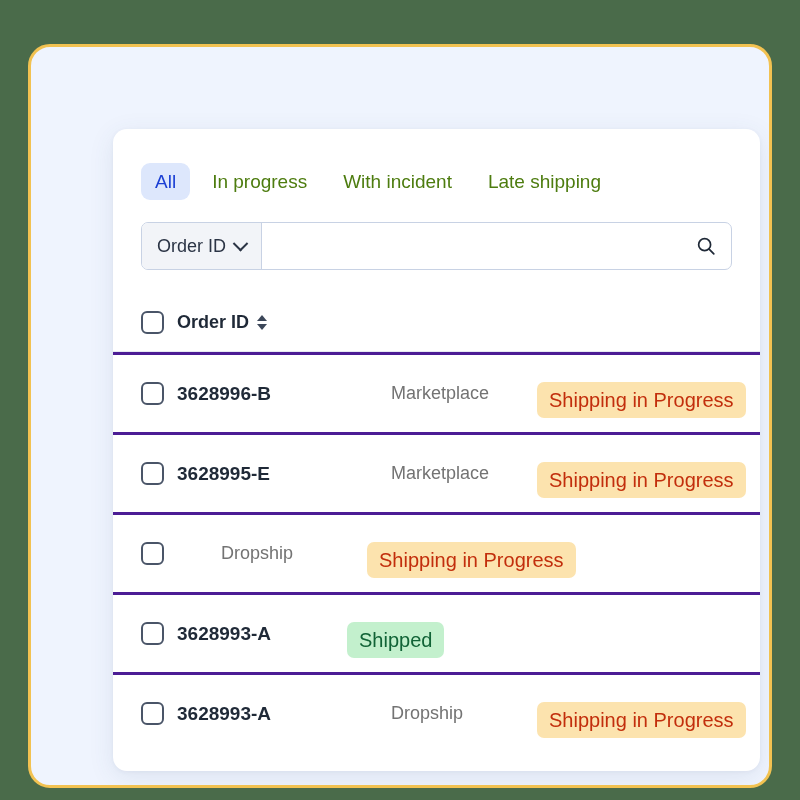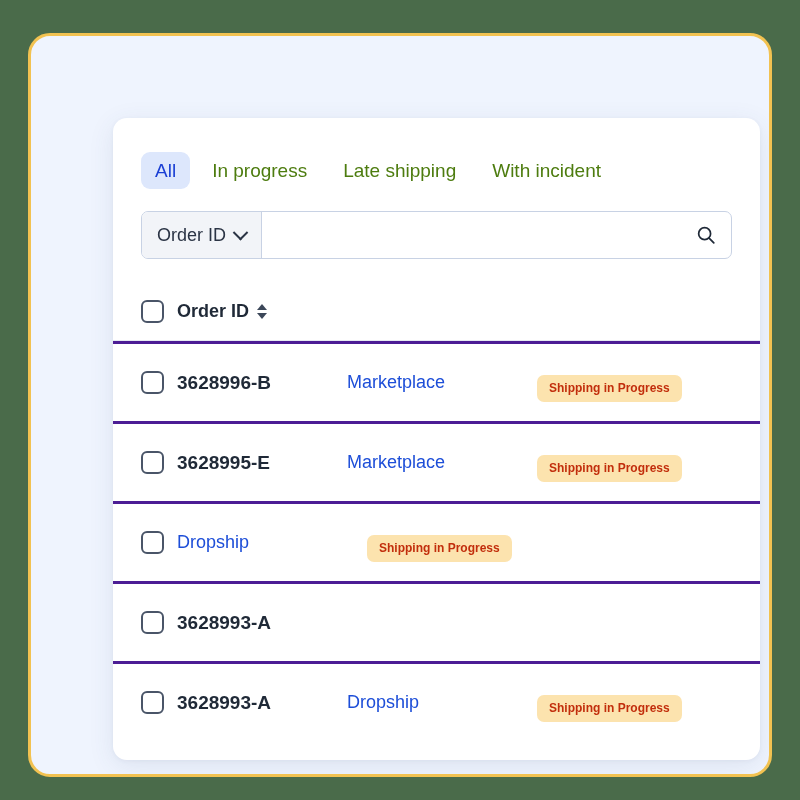--- a/index.html
+++ b/index.html
@@ -12,21 +12,21 @@
 
   body {
     background: #4a6b4a;
     font-family: "Liberation Sans", sans-serif;
   }
 
   
   .frame {
     position: absolute;
     left: 28px;
-    top: 33px;
+    top: 44px;
     width: 744px;
     height: 744px;
     border: 3px solid #f2c251;
     border-radius: 22px;
     background: #eff4fe;
     overflow: hidden;
   }
 
   
   .card {
@@ -171,47 +171,48 @@
   .sort-ic .up   { border-bottom: 6px solid #3c4759; }
   .sort-ic .down { border-top: 6px solid #3c4759; }
 
   .order-id {
     font-size: 19px;
     font-weight: 700;
     color: #1f2937;
   }
   .model {
     font-size: 18px;
-    color: #1d4ed8;
+    color: #737373;
+    margin-left: 44px;
   }
 
   .badge {
     display: inline-block;
     padding: 7px 12px;
     border-radius: 7px;
-    font-size: 12px;
-    font-weight: 700;
+    font-size: 20px;
+    font-weight: 400;
     line-height: 1.1;
     white-space: nowrap;
     margin-top: 12px;
   }
   .badge.progress { background: #fce3ae; color: #c22e0c; }
   .badge.shipped  { background: #c3f0cd; color: #116336; }
 </style>
 </head>
 <body>
 
 <div class="frame">
   <div class="card">
 
     <div class="tabs" id="tabs">
         <div class="tab active">All</div>
         <div class="tab">In progress</div>
+        <div class="tab">With incident</div>
         <div class="tab">Late shipping</div>
-        <div class="tab">With incident</div>
       </div>
 
     <div class="search-wrap">
       <div class="search-select">
         <span>Order ID</span>
         <span class="chev"></span>
       </div>
       <input class="search-input" type="text" id="search-input" placeholder="" style="">
       <button class="search-btn">
         <svg width="22" height="22" viewBox="0 0 24 24" fill="none">
@@ -260,20 +261,21 @@
               <div class="cbox"></div>
             </div>
             <div class="c-model"><span class="model">Dropship</span></div>
             <div class="c-status"><span class="badge progress">Shipping in Progress</span></div>
           </div>
           <div class="row">
             <div class="c-check">
               <div class="cbox"></div>
             </div>
             <div class="c-order"><span class="order-id">3628993-A</span></div>
+            <div class="c-status"><span class="badge shipped">Shipped</span></div>
           </div>
           <div class="row">
             <div class="c-check">
               <div class="cbox"></div>
             </div>
             <div class="c-order"><span class="order-id">3628993-A</span></div>
             <div class="c-model"><span class="model">Dropship</span></div>
             <div class="c-status"><span class="badge progress">Shipping in Progress</span></div>
           </div>
         </div>

